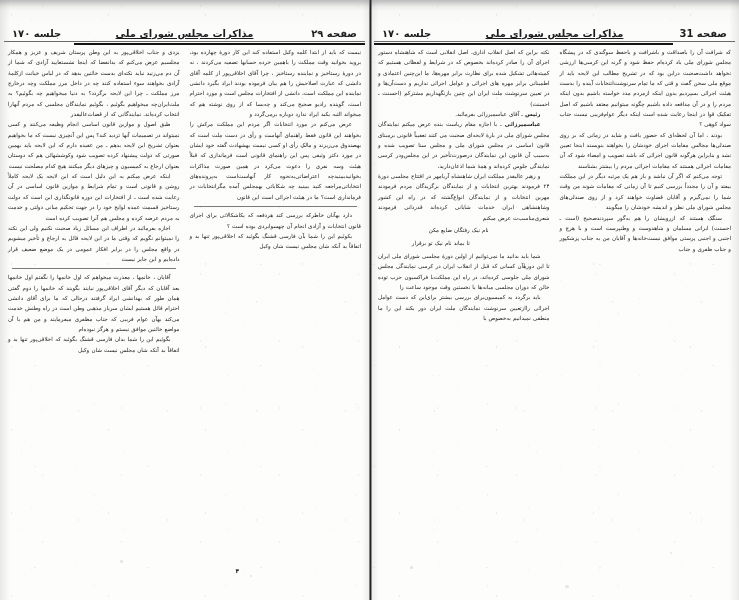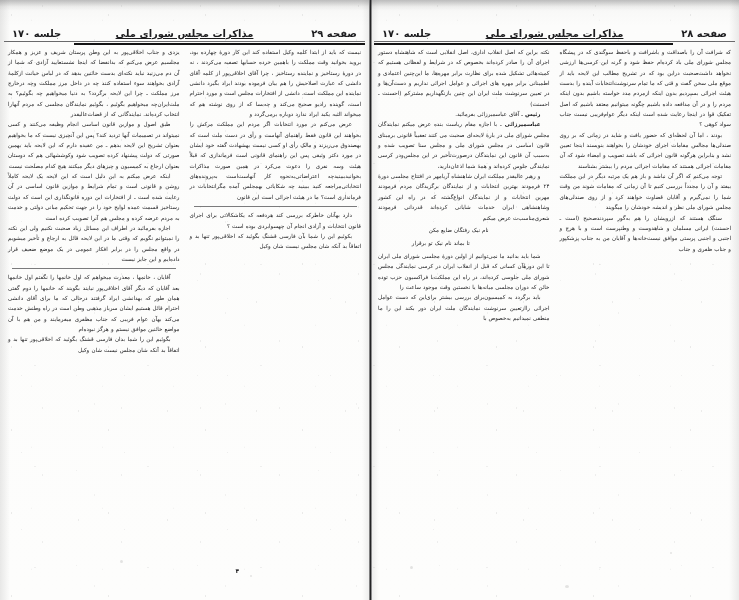--- a/index.html
+++ b/index.html
@@ -158,21 +158,21 @@
 
   <div class="blot" style="left:120px;top:560px;width:3px;height:3px;"></div>
   <div class="blot" style="left:250px;top:575px;width:2px;height:2px;"></div>
 </div>
 
 <div class="page right">
   <div class="topsmudge"></div>
   <div class="edgeshade r"></div>
 
   <div class="runhead">
-    <span class="rh rh-start">صفحه ۲۸</span>
+    <span class="rh rh-start">صفحه 31</span>
     <span class="rh rh-center">مذاکرات مجلس شورای ملی</span>
     <span class="rh rh-end">جلسه ۱۷۰</span>
   </div>
   <div class="rulewrap">
     <div class="rule-thin"></div>
     <div class="rule-thick" style="left:0;right:62px;"></div>
   </div>
 
   <div class="cols">
 

